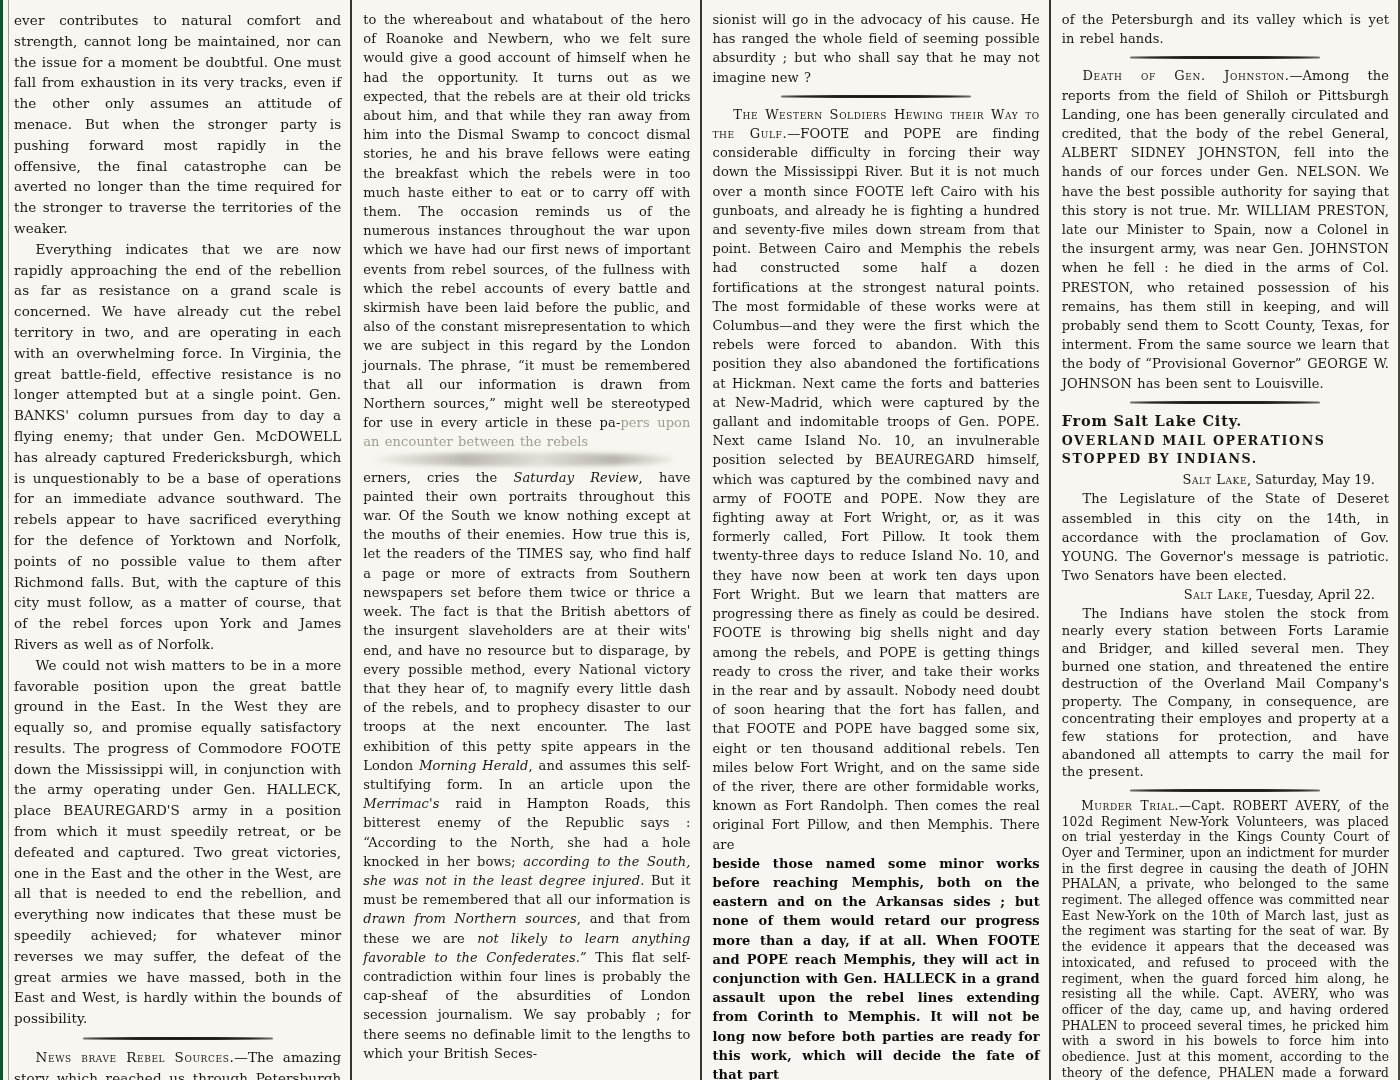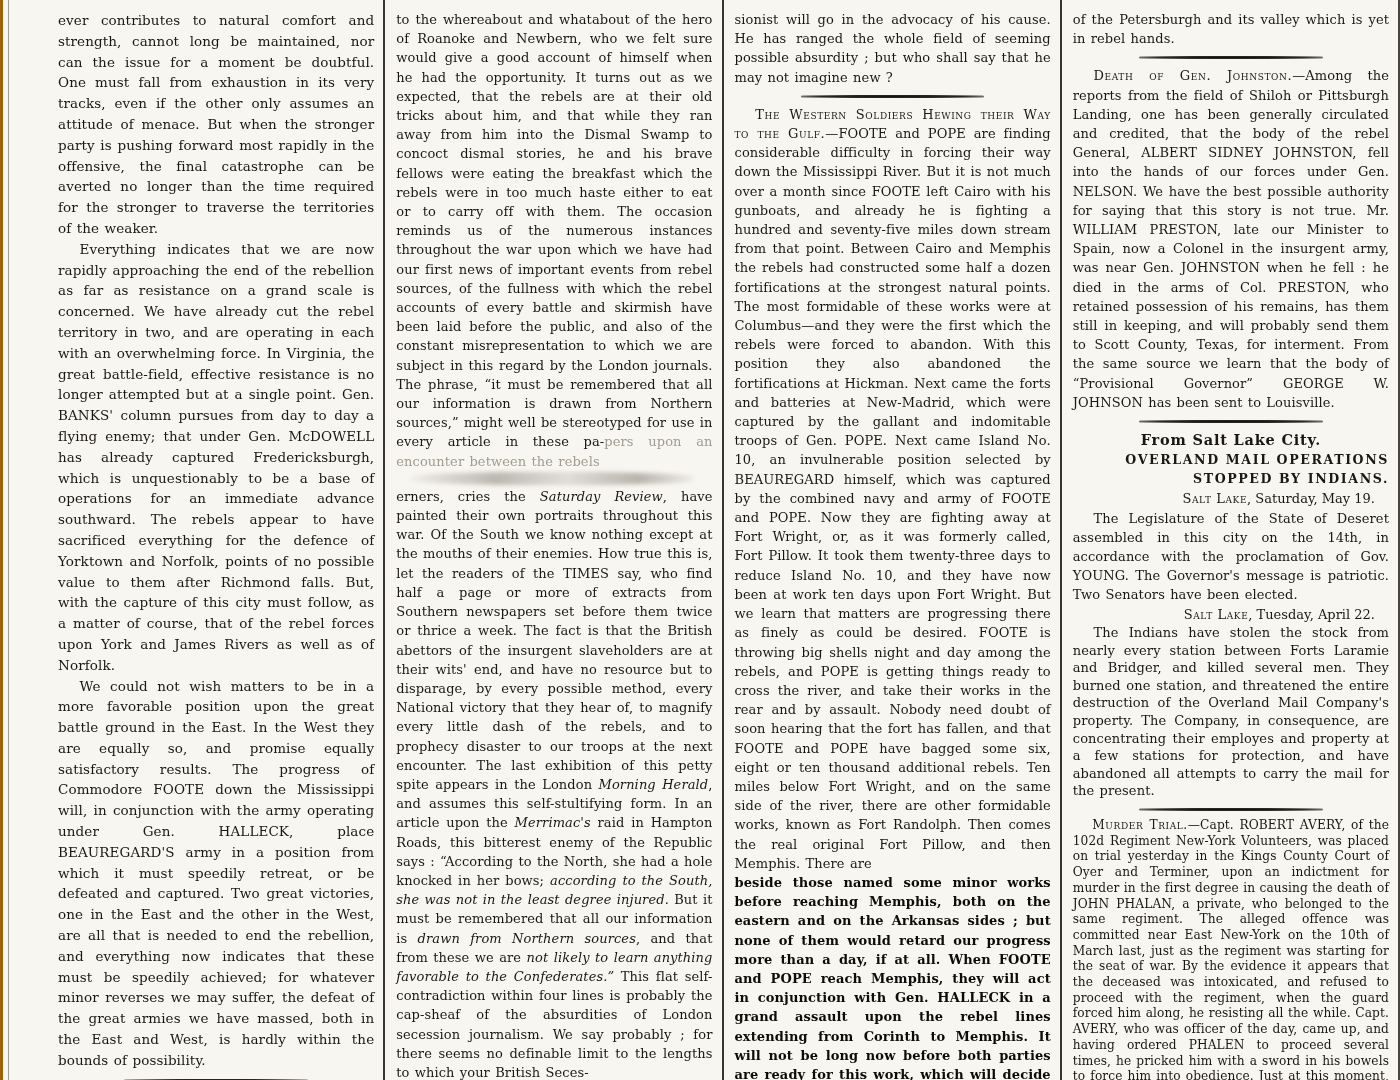--- a/index.html
+++ b/index.html
@@ -4,25 +4,24 @@
 <style>
   html, body { margin: 0; padding: 0; background: #dedbd4; }
   .page {
     position: relative;
     width: 1400px; height: 1080px;
     margin: 0 auto;
     background: #f8f6f0;
     overflow: hidden;
     box-sizing: border-box;
     display: flex;
-    border-left: 3px solid #a16207;
+    border-left: 3px solid #14532d;
     border-right: 2px solid #4a453d;
     font-family: "DejaVu Serif", "Liberation Serif", serif;
     color: #1b1814;
-    padding-left: 44px;
   }
   .page::before { 
     content: ""; position: absolute; left: 5px; top: 0; bottom: 0;
     width: 1px; background: rgba(50,45,38,.45); pointer-events: none;
   }
   .column {
     flex: 1 1 0;
     padding: 10px 9px 0 11px;
     border-right: 2px solid #39342d;
     box-sizing: border-box;
@@ -57,26 +56,26 @@
     background: radial-gradient(ellipse at center, #15130f 0%, #2a2620 55%, rgba(40,36,30,0) 98%);
     border-radius: 2px;
   }
   .smear {
     height: 13px; margin: 1px 18px 2px 14px;
     background: linear-gradient(to right, rgba(90,84,74,.05), rgba(90,84,74,.38) 30%, rgba(90,84,74,.15) 55%, rgba(90,84,74,.4) 80%, rgba(90,84,74,.06));
     filter: blur(2px);
     border-radius: 40%;
   }
   .heading {
-    margin: 2px 0 1px 0; text-align: center;
+    margin: 2px 0 1px 0; 
     font-weight: bold; font-size: 14.5px; line-height: 20px;
     letter-spacing: 0.8px;
   }
   .subheading {
-    margin: 0 0 1px 0; text-align: right;
+    margin: 0 0 1px 0; text-align: left;
     font-weight: bold; font-size: 12.6px; line-height: 18.5px;
     letter-spacing: 1.6px;
   }
   .dateline {
     margin: 0; text-align: right; padding-right: 14px;
     font-size: 13px; line-height: 19.5px;
   }
 </style>
 </head>
 <body>

